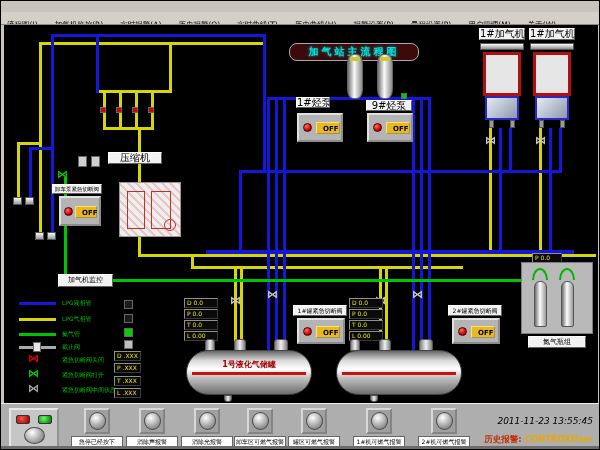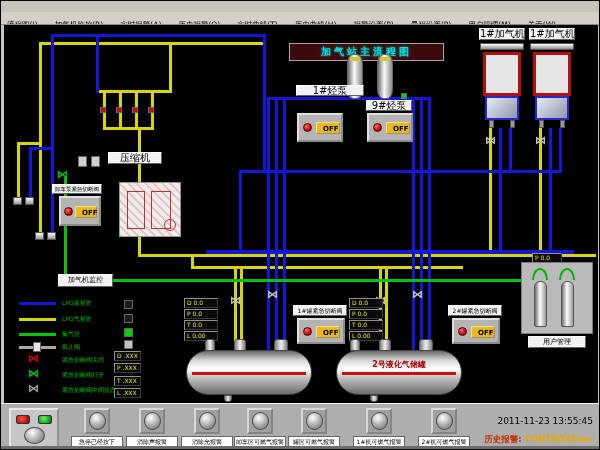--- a/index.html
+++ b/index.html
@@ -132,39 +132,39 @@
     <div class="sq" style="left:128px;top:82px;width:6px;height:6px;background:#d00000;"></div>
     <div class="sq" style="left:144px;top:82px;width:6px;height:6px;background:#d00000;"></div>
     <span class="valve" style="left:263px;top:266px;color:#cccccc;">⋈</span>
     <span class="valve" style="left:408px;top:266px;color:#cccccc;">⋈</span>
     <span class="valve" style="left:226px;top:272px;color:#cccccc;">⋈</span>
     <span class="valve" style="left:371px;top:272px;color:#cccccc;">⋈</span>
     <span class="valve" style="left:481px;top:112px;color:#cccccc;">⋈</span>
     <span class="valve" style="left:531px;top:112px;color:#cccccc;">⋈</span>
     <div class="sq" style="left:397px;top:68px;width:6px;height:6px;background:#00cc00;"></div>
 
-    <div class="banner" style="left:285px;top:18px;width:155px;height:18px;">加气站主流程图</div>
+    <div class="banner" style="left:285px;top:18px;width:130px;height:18px;border-radius:8px;">加气站主流程图</div>
 
     <div class="wlabel" style="left:475px;top:3px;width:46px;height:12px;line-height:10px;">1#加气机</div>
     <div class="disp-cap" style="left:476px;top:18px;width:44px;height:7px;"></div>
     <div class="disp-body" style="left:479px;top:27px;width:38px;height:44px;"></div>
     <div class="disp-low" style="left:481px;top:71px;width:34px;height:24px;"></div>
     <div class="disp-leg" style="left:485px;top:95px;"></div>
     <div class="disp-leg" style="left:506px;top:95px;"></div>
     <div class="wlabel" style="left:525px;top:3px;width:46px;height:12px;line-height:10px;">1#加气机</div>
     <div class="disp-cap" style="left:526px;top:18px;width:44px;height:7px;"></div>
     <div class="disp-body" style="left:529px;top:27px;width:38px;height:44px;"></div>
     <div class="disp-low" style="left:531px;top:71px;width:34px;height:24px;"></div>
     <div class="disp-leg" style="left:535px;top:95px;"></div>
     <div class="disp-leg" style="left:556px;top:95px;"></div>
 
     <div class="vessel" style="left:343px;top:29px;"></div>
     <div class="vessel" style="left:373px;top:29px;"></div>
 
-    <div class="wlabel" style="left:292px;top:60px;width:68px;height:11px;">1#烃泵</div>
+    <div class="wlabel" style="left:292px;top:72px;width:34px;height:11px;">1#烃泵</div>
     <div class="offpanel" style="left:293px;top:88px;width:46px;height:29px;">
       <span class="rlight" style="left:4px;top:8px;"></span>
       <button class="offbtn" style="left:17px;top:7px;">OFF</button>
     </div>
     <div class="wlabel" style="left:362px;top:75px;width:46px;height:11px;">9#烃泵</div>
     <div class="offpanel" style="left:363px;top:88px;width:46px;height:29px;">
       <span class="rlight" style="left:4px;top:8px;"></span>
       <button class="offbtn" style="left:17px;top:7px;">OFF</button>
     </div>
 
@@ -225,40 +225,40 @@
     <div class="wlabel" style="left:444px;top:280px;width:54px;height:11px;font-size:6px;">2#罐紧急切断阀</div>
     <div class="offpanel" style="left:448px;top:293px;width:48px;height:26px;">
       <span class="rlight" style="left:4px;top:7px;"></span>
       <button class="offbtn" style="left:17px;top:6px;">OFF</button>
     </div>
 
     <div class="nozzle" style="left:201px;top:314px;width:10px;height:12px;"></div>
     <div class="nozzle" style="left:230px;top:314px;width:12px;height:12px;"></div>
     <div class="nozzle" style="left:270px;top:314px;width:14px;height:12px;"></div>
     <div class="tank" style="left:182px;top:325px;width:126px;height:45px;">
+      <div class="tlabelr">1号液化气储罐</div>
       <div class="tstripe"></div>
     </div>
     <div class="nozzle" style="left:220px;top:370px;width:8px;height:7px;border-radius:0 0 3px 3px;"></div>
     <div class="nozzle" style="left:346px;top:314px;width:10px;height:12px;"></div>
     <div class="nozzle" style="left:375px;top:314px;width:12px;height:12px;"></div>
     <div class="nozzle" style="left:415px;top:314px;width:14px;height:12px;"></div>
     <div class="tank" style="left:332px;top:325px;width:126px;height:45px;">
-      <div class="tlabelr">2号液化气储罐</div>
       <div class="tstripe"></div>
     </div>
     <div class="nozzle" style="left:366px;top:370px;width:8px;height:7px;border-radius:0 0 3px 3px;"></div>
 
     <div class="vbox" style="left:528px;top:228px;width:30px;height:11px;">P 0.0</div>
     <div class="n2panel" style="left:517px;top:237px;width:72px;height:72px;">
       <div class="n2hose" style="left:10px;top:5px;"></div>
       <div class="n2hose" style="left:37px;top:5px;"></div>
       <div class="cyl" style="left:12px;top:18px;"></div>
       <div class="cyl" style="left:39px;top:18px;"></div>
     </div>
-    <div class="wlabel" style="left:524px;top:311px;width:58px;height:12px;line-height:10px;font-size:7px;">用户管理</div>
+    <div class="wlabel" style="left:524px;top:311px;width:58px;height:12px;line-height:10px;font-size:7px;">氮气瓶组</div>
 
   </div>
 
   <div class="toolbar">
     <div class="devpanel" style="left:8px;top:4px;width:50px;height:40px;">
       <div class="indic" style="left:5px;top:5px;background:radial-gradient(circle at 40% 35%,#ff5040,#8a0000);"></div>
       <div class="indic" style="left:27px;top:5px;background:radial-gradient(circle at 40% 35%,#60ff60,#006a00);"></div>
       <div class="knob" style="left:13px;top:17px;width:21px;height:17px;"></div>
     </div>
 
@@ -284,21 +284,21 @@
     <div class="tlabel" style="left:287px;top:32px;width:52px;height:11px;">罐区可燃气报警</div>
     <div class="knobbtn" style="left:365px;top:4px;">
         <span class="knob"></span>
       </div>
     <div class="tlabel" style="left:352px;top:32px;width:52px;height:11px;">1#机可燃气报警</div>
     <div class="knobbtn" style="left:430px;top:4px;">
         <span class="knob"></span>
       </div>
     <div class="tlabel" style="left:417px;top:32px;width:52px;height:11px;">2#机可燃气报警</div>
 
-    <div class="datetime" style="right:8px;top:12px;">2011-11-23 13:55:45</div>
+    <div class="datetime" style="right:8px;top:12px;font-style:italic;">2011-11-23 13:55:45</div>
     <div class="userline" style="right:8px;top:30px;">
       <span style="color:#c23000;">历史报警:</span>
       <span style="color:#e8a800;">CONTROXUser</span>
     </div>
     <div class="bstrip"></div>
   </div>
 
 </div>
 
 </body></html>

